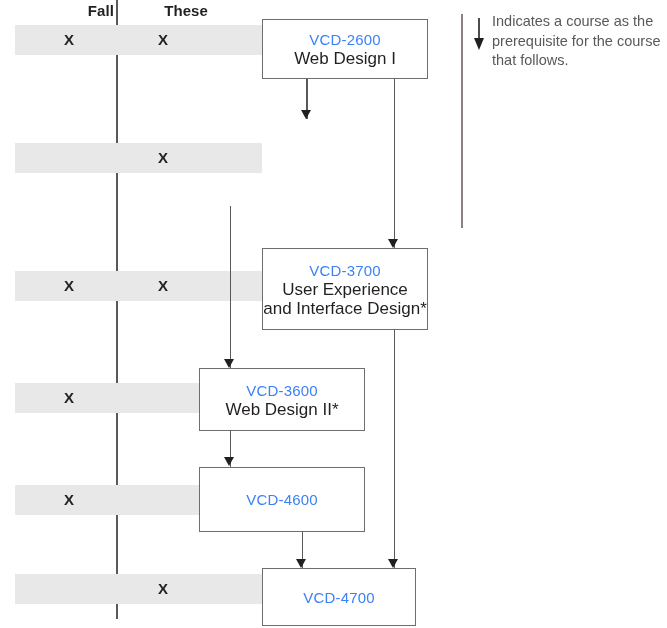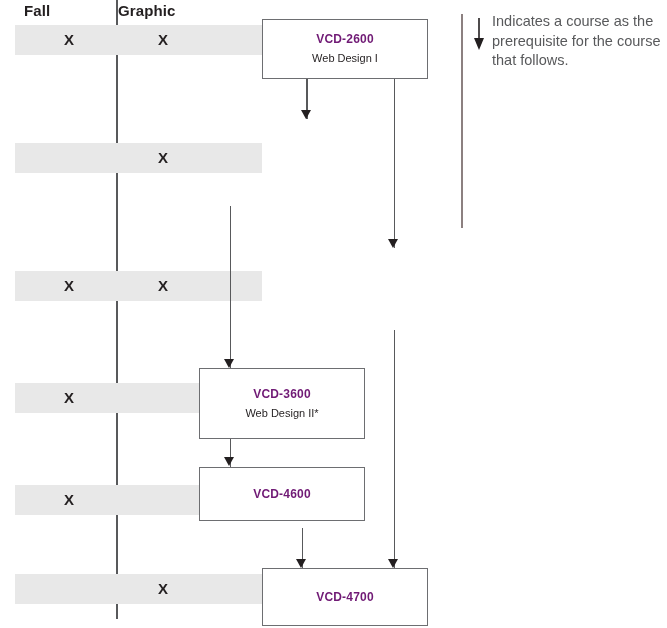--- a/index.html
+++ b/index.html
@@ -19,21 +19,21 @@
     width: 667px;
     height: 628px;
   }
 
   
   .col-header {
     position: absolute;
     font-size: 15px;
     font-weight: bold;
     color: #231f20;
-    text-align: left;
+    text-align: right;
     letter-spacing: 0.1px;
   }
   #hdr-fall  { left: 24px;  top: 2px;  width: 90px; }
   #hdr-spring{ left: 118px; top: 2px;  width: 90px; }
 
   
   #col-divider {
     position: absolute;
     left: 116px;
     top: 0px;
@@ -72,28 +72,28 @@
     border: 1.6px solid #6d6e71;
     background: #ffffff;
     text-align: center;
     display: flex;
     flex-direction: column;
     align-items: center;
     justify-content: center;
     z-index: 3;
   }
   .course-code {
-    font-size: 12px;
-    font-weight: bold;
-    color: #701a75;
+    font-size: 15px;
+    font-weight: normal;
+    color: #3b82f6;
     line-height: 19px;
     letter-spacing: 0.2px;
   }
   .course-title {
-    font-size: 11px;
+    font-size: 17px;
     font-weight: normal;
     color: #231f20;
     line-height: 19px;
   }
 
   
   .conn-line {
     position: absolute;
     width: 1.6px;
     background: #58595b;
@@ -138,21 +138,21 @@
     margin: 0 0 14px 0;
   }
   .legend-para em { font-style: italic; }
 </style>
 </head>
 <body>
 
 <div id="root">
 
   <div class="col-header" id="hdr-fall">Fall</div>
-  <div class="col-header" id="hdr-spring">Graphic</div>
+  <div class="col-header" id="hdr-spring">These</div>
 
   <div id="col-divider"></div>
 
   <div class="band band-wide" style="top:25px;"></div>
   <div class="xmark x-fall" style="top:25px;">X</div>
   <div class="xmark x-spring" style="top:25px;">X</div>
 
   <div class="band band-wide" style="top:143px;"></div>
   <div class="xmark x-spring" style="top:143px;">X</div>
 
@@ -186,31 +186,36 @@
 
   <div class="conn-line" style="left:301.5px; top:528px; height:40px;"></div>
   <div class="conn-head" style="left:296.3px; top:559px;"></div>
 
   <div class="course-box" id="box-2600" style="left:262px; top:19px; width:166px; height:60px;">
     <div class="course-code">VCD-2600</div>
     <div class="course-title">Web Design I</div>
   </div>
 
 
-
-  <div class="course-box" id="box-3600" style="left:199px; top:368px; width:166px; height:71px;">
+  <div class="course-box" id="box-3700" style="left:262px; top:248px; width:166px; height:82px;">
+    <div class="course-code">VCD-3700</div>
+    <div class="course-title">User Experience</div>
+    <div class="course-title">and Interface Design*</div>
+  </div>
+
+  <div class="course-box" id="box-3600" style="left:199px; top:368px; width:166px; height:63px;">
     <div class="course-code">VCD-3600</div>
     <div class="course-title">Web Design II*</div>
   </div>
 
-  <div class="course-box" id="box-4600" style="left:199px; top:467px; width:166px; height:54px;">
+  <div class="course-box" id="box-4600" style="left:199px; top:467px; width:166px; height:65px;">
     <div class="course-code">VCD-4600</div>
   </div>
 
-  <div class="course-box" id="box-4700" style="left:262px; top:568px; width:166px; height:58px;">
+  <div class="course-box" id="box-4700" style="left:262px; top:568px; width:154px; height:58px;">
     <div class="course-code">VCD-4700</div>
   </div>
 
   <div id="legend-rule"></div>
 
   <svg id="legend-arrow-icon" viewBox="0 0 14 36">
     <line x1="7" y1="2" x2="7" y2="25" stroke="#231f20" stroke-width="1.6"></line>
     <polygon points="2,22 12,22 7,34" fill="#231f20"></polygon>
   </svg>
 

